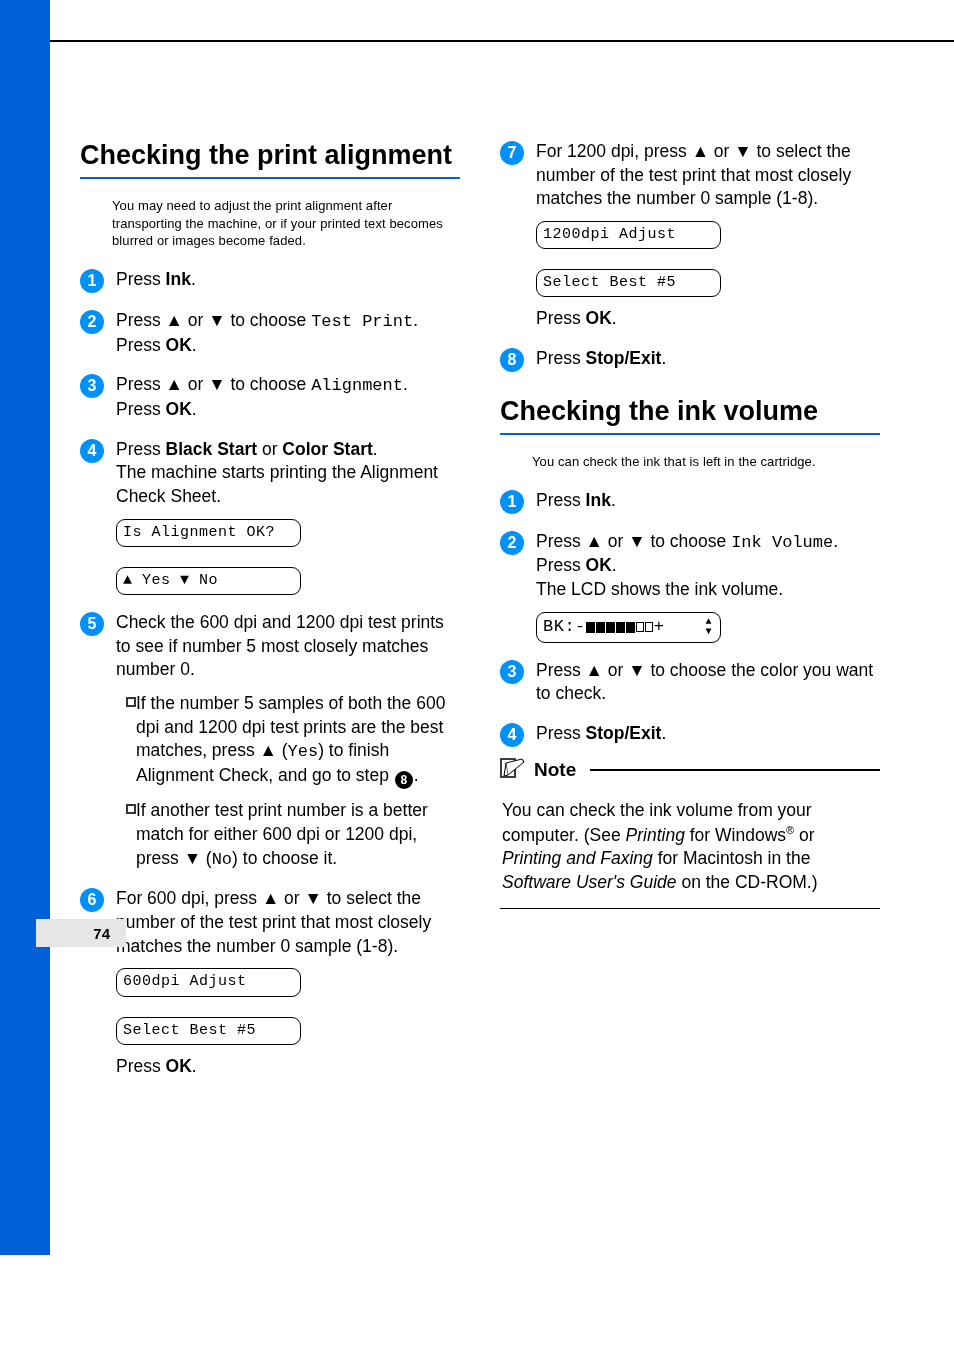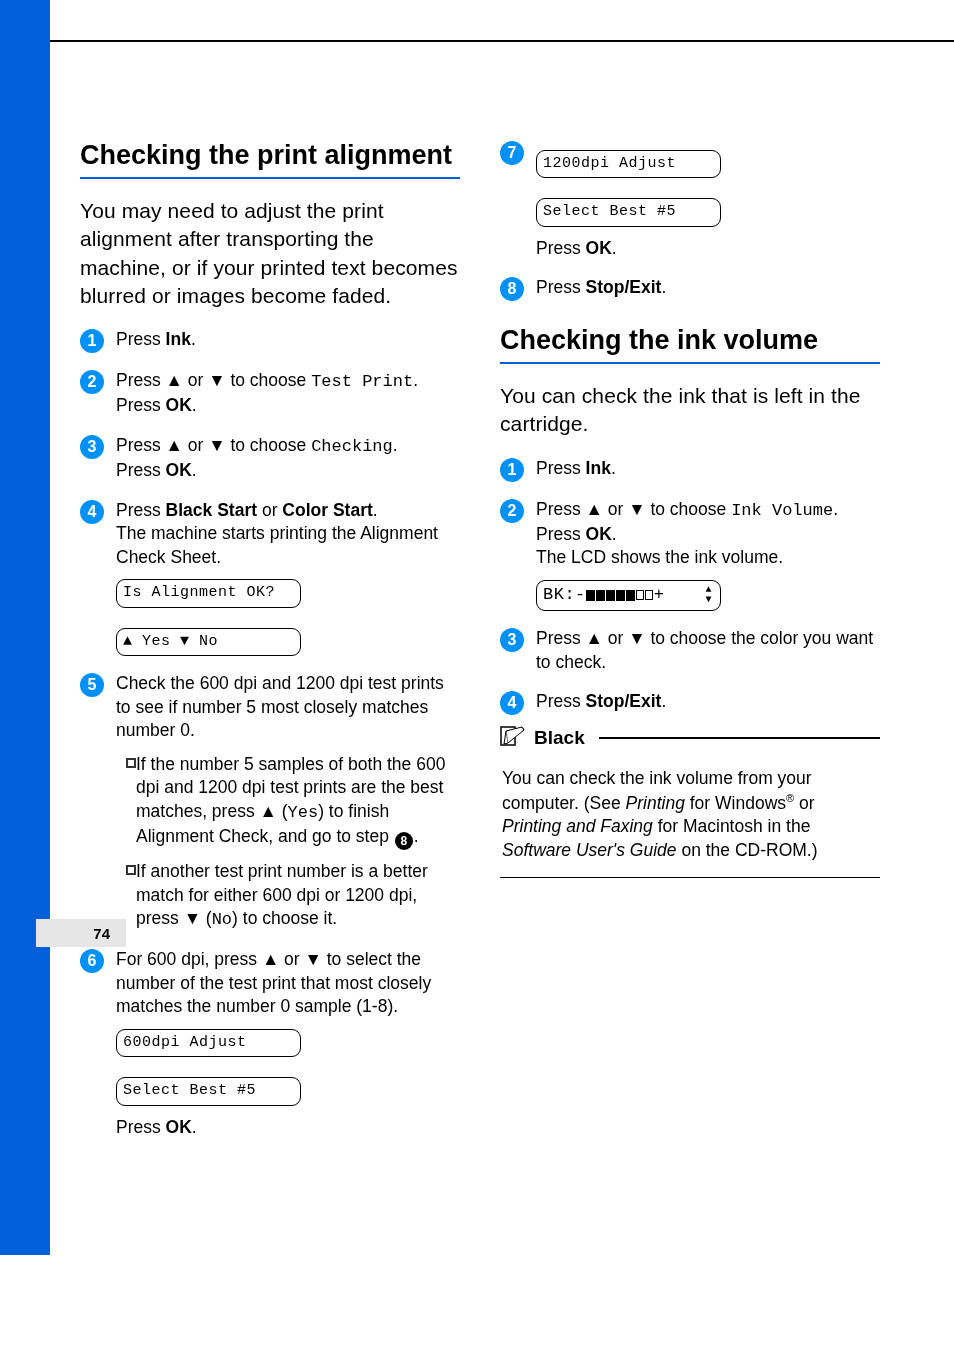--- a/index.html
+++ b/index.html
@@ -33,24 +33,25 @@
   }
   h2.section {
     font-size: 27px;
     font-weight: bold;
     margin-bottom: 6px;
   }
   .rule {
     height: 2px; background: #005fd9; margin-bottom: 18px;
   }
   p.body {
-    font-size: 21px;
+    font-size: 13px;
     line-height: 1.35;
     margin-bottom: 18px;
     letter-spacing: 0.1px;
+    margin-left: 32px;
   }
   .steps {
     display: flex;
     flex-direction: column;
     gap: 16px;
   }
   .step {
     display: flex;
     align-items: flex-start;
     gap: 12px;
@@ -158,21 +159,21 @@
           <div class="badge">2</div>
           <div class="step-body">
             <span>Press ▲ or ▼ to choose </span><span class="mono">Test Print</span><span>.</span><br>
             <span>Press </span><b>OK</b><span>.</span>
           </div>
         </div>
 
         <div class="step">
           <div class="badge">3</div>
           <div class="step-body">
-            <span>Press ▲ or ▼ to choose </span><span class="mono">Checking</span><span>.</span><br>
+            <span>Press ▲ or ▼ to choose </span><span class="mono">Alignment</span><span>.</span><br>
             <span>Press </span><b>OK</b><span>.</span>
           </div>
         </div>
 
         <div class="step">
           <div class="badge">4</div>
           <div class="step-body">
             <span>Press </span><b>Black Start</b><span> or </span><b>Color Start</b><span>.</span><br>
             <span>The machine starts printing the Alignment Check Sheet.</span>
             <div class="lcd-wrap">
@@ -218,20 +219,21 @@
         </div>
       </div>
     </div>
 
     <div class="col">
       <div class="steps">
 
         <div class="step">
           <div class="badge">7</div>
           <div class="step-body">
+            <span>For 1200 dpi, press ▲ or ▼ to select the number of the test print that most closely matches the number 0 sample (1-8).</span>
             <div class="lcd-wrap">
               <div class="lcd">1200dpi Adjust</div>
               <div class="lcd">Select Best #5</div>
             </div>
             <div class="press-ok">
               <span>Press </span><b>OK</b><span>.</span>
             </div>
           </div>
         </div>
 
@@ -288,21 +290,21 @@
 
       <div class="note-row">
         <span>
           <svg width="26" height="22" viewBox="0 0 26 22">
             <rect x="1" y="2" width="14" height="18" fill="#fff" stroke="#000" stroke-width="1.5"></rect>
             <path d="M6 6 L22 2 L24 5 L8 18 L4 19 Z" fill="#fff" stroke="#000" stroke-width="1"></path>
             <line x1="6" y1="6" x2="8" y2="18" stroke="#000" stroke-width="0.6"></line>
             <line x1="22" y1="2" x2="24" y2="5" stroke="#000" stroke-width="0.6"></line>
           </svg>
         </span>
-        <span class="note-title">Black</span>
+        <span class="note-title">Note</span>
         <span class="note-line"></span>
       </div>
       <div class="note-box">
         <span>You can check the ink volume from your computer. (See </span><i>Printing</i><span> for Windows</span><sup>®</sup><span> or </span><i>Printing and Faxing</i><span> for Macintosh in the </span><i>Software User's Guide</i><span> on the CD-ROM.)</span>
       </div>
     </div>
   </div>
 
   <div class="footer">74</div>
 </div>

